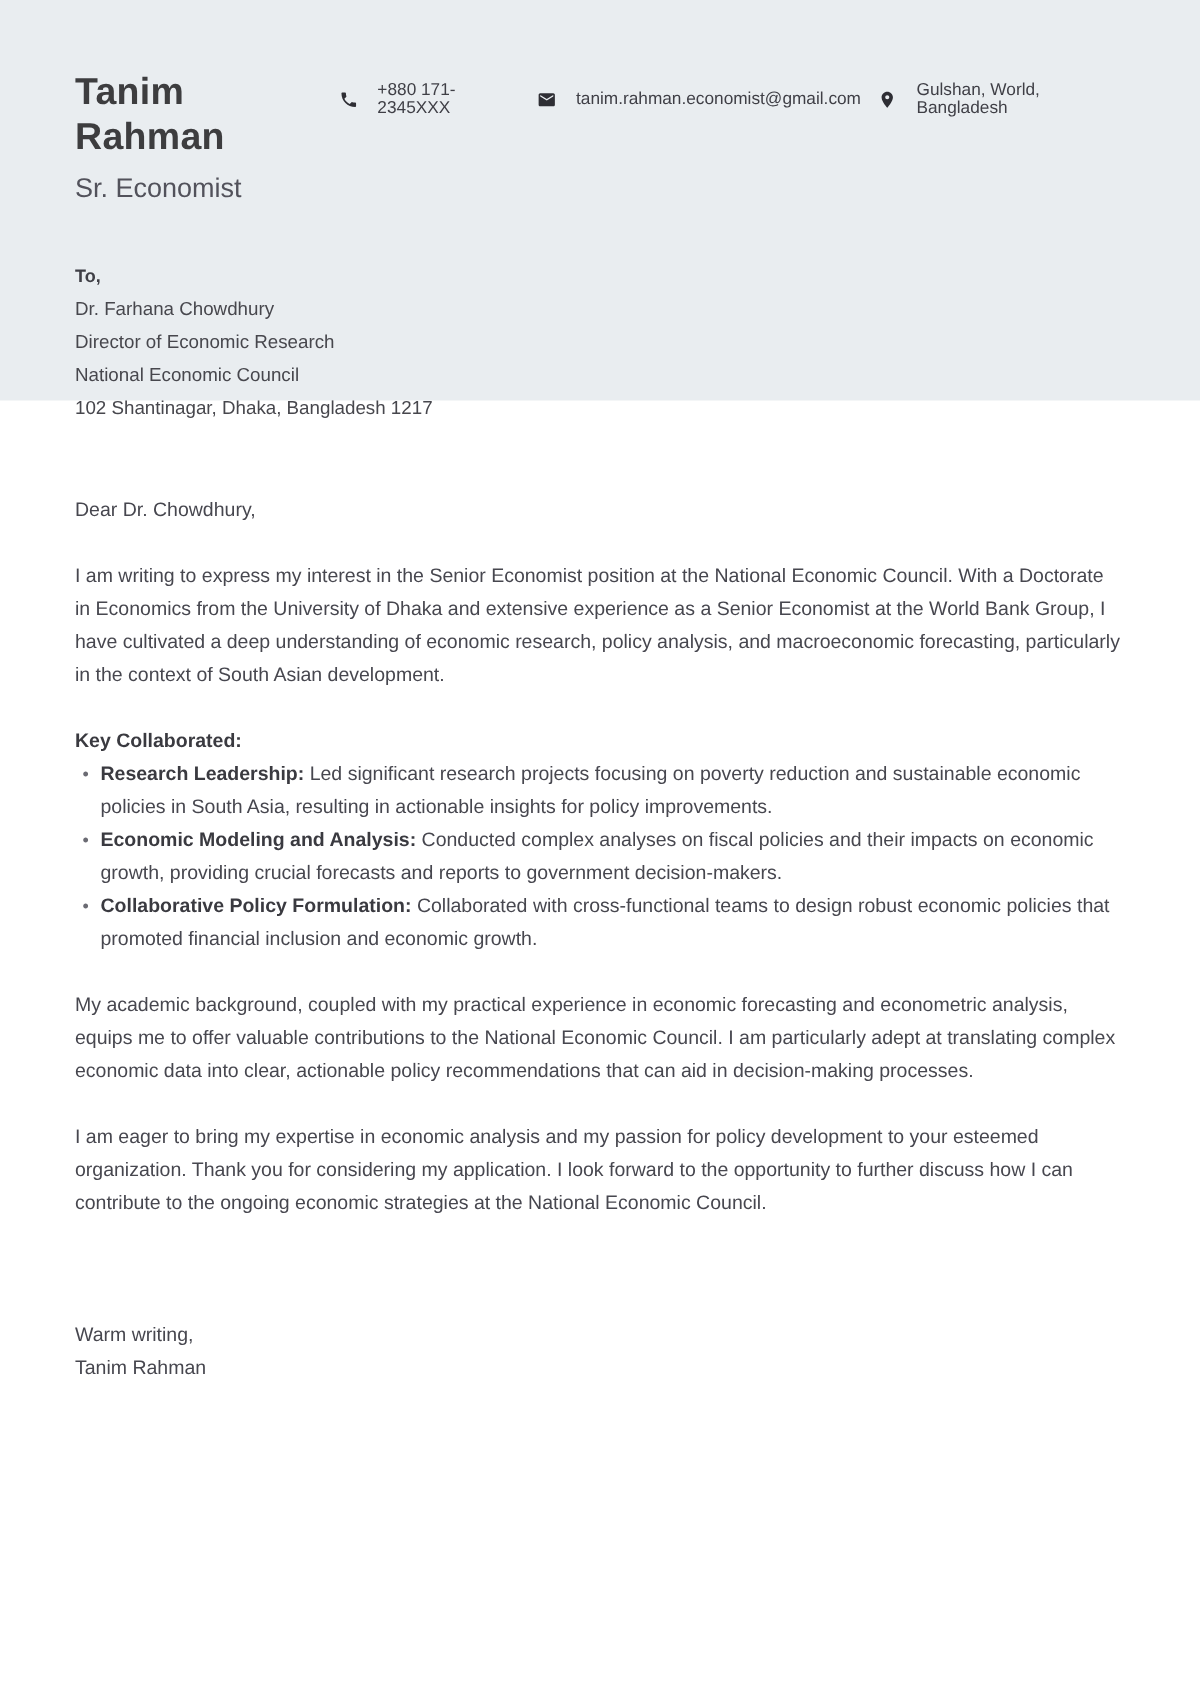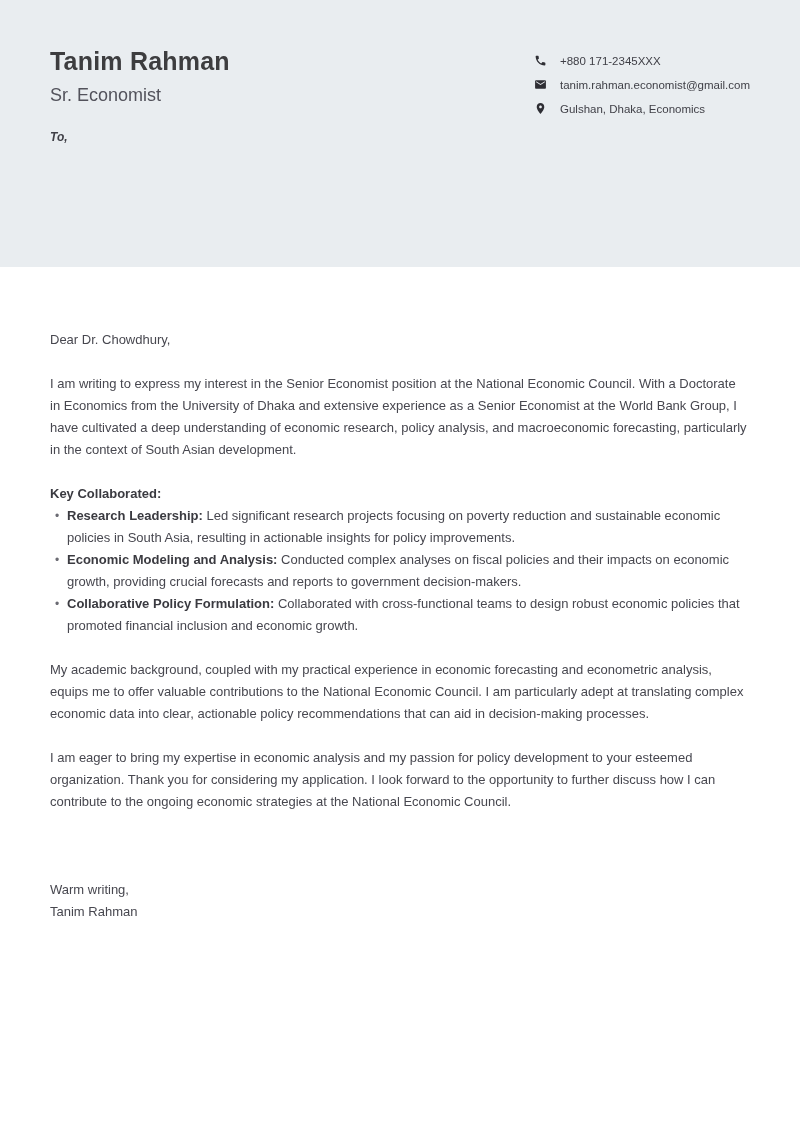--- a/index.html
+++ b/index.html
@@ -31,34 +31,34 @@
     letter-spacing: 0.2px;
     line-height: 1.2;
   }
   .job-title {
     margin-top: 9px;
     font-size: 18px;
     color: #52525b;
   }
   .contact {
     display: flex;
-    flex-direction: column;
+    flex-direction: row;
     gap: 11px;
     padding-top: 8px;
   }
   .contact-row {
     display: flex;
     align-items: center;
     gap: 13px;
     font-size: 11.5px;
     color: #3f3f46;
   }
   .contact-row svg { display: block; fill: #2e2e34; }
 
-  .recipient { margin-top: 15px; font-style: italic; }
+  .recipient { margin-top: 41px; }
   .recipient-label {
     font-size: 12px;
     font-weight: 700;
     color: #3f3f46;
   }
   .recipient-line {
     font-size: 12.5px;
     color: #47474d;
     line-height: 22px;
   }
@@ -136,27 +136,33 @@
               </svg>
           </span>
           <span>tanim.rahman.economist@gmail.com</span>
         </div>
         <div class="contact-row">
           <span>
             <svg width="13" height="13" viewBox="0 0 24 24">
                 <path d="M12 2C8.13 2 5 5.13 5 9c0 5.25 7 13 7 13s7-7.75 7-13c0-3.87-3.13-7-7-7zm0 9.5c-1.38 0-2.5-1.12-2.5-2.5s1.12-2.5 2.5-2.5 2.5 1.12 2.5 2.5-1.12 2.5-2.5 2.5z"></path>
               </svg>
           </span>
-          <span>Gulshan, Dhaka, Economics</span>
+          <span>Gulshan, World, Bangladesh</span>
         </div>
       </div>
     </div>
 
     <div class="recipient">
       <div class="recipient-label">To,</div>
+      <div class="recipient-lines">
+        <div class="recipient-line">Dr. Farhana Chowdhury</div>
+        <div class="recipient-line">Director of Economic Research</div>
+        <div class="recipient-line">National Economic Council</div>
+        <div class="recipient-line">102 Shantinagar, Dhaka, Bangladesh 1217</div>
+      </div>
     </div>
   </div>
 
   <div class="letter">
     <div class="salutation">Dear Dr. Chowdhury,</div>
 
     <p class="para">I am writing to express my interest in the Senior Economist position at the National Economic Council. With a Doctorate in Economics from the University of Dhaka and extensive experience as a Senior Economist at the World Bank Group, I have cultivated a deep understanding of economic research, policy analysis, and macroeconomic forecasting, particularly in the context of South Asian development.</p>
 
     <div class="achievements-heading">Key Collaborated:</div>
 

